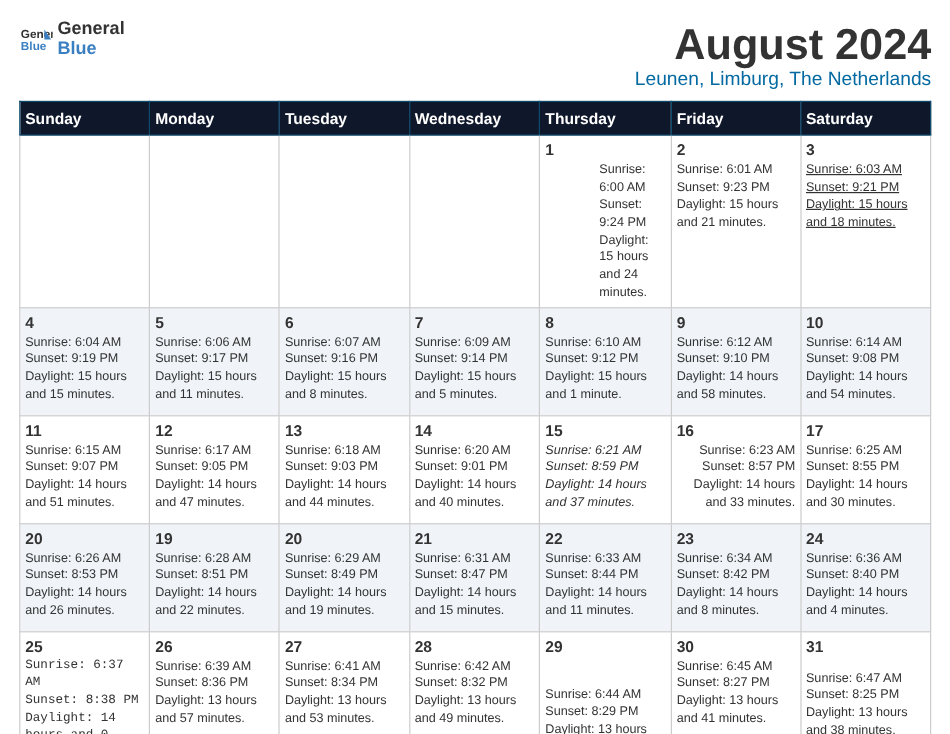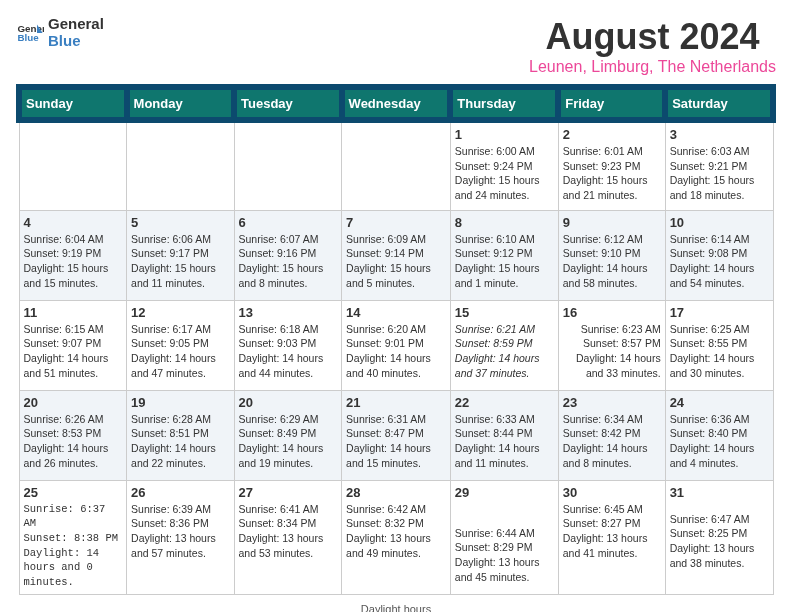--- a/index.html
+++ b/index.html
@@ -19,43 +19,43 @@
     .logo {
       display: flex;
       align-items: center;
       gap: 4px;
     }
     .logo-icon {
       width: 28px;
       height: 28px;
     }
     .title-block {
-      text-align: center;
+      text-align: right;
     }
     .month-title {
       font-size: 36px;
       font-weight: bold;
       color: #333;
     }
     .location-title {
       font-size: 16px;
-      color: #ec4899;
+      color: #0369a1;
     }
     table {
       width: 100%;
       border-collapse: collapse;
       font-size: 11px;
     }
     thead tr th {
-      background-color: #0f766e;
+      background-color: #0f172a;
       color: #fff;
       font-size: 13px;
       font-weight: bold;
       padding: 6px 4px;
-      border: 6px solid #0c4a6e;
+      border: 1px solid #0c4a6e;
       text-align: left;
     }
     tbody tr td {
       border: 1px solid #ccc;
       vertical-align: top;
       padding: 4px;
       height: 90px;
       width: 110px;
     }
     tbody tr td:empty {
@@ -119,33 +119,33 @@
       </tr>
   </thead>
   <tbody id="calendar-body">
   <tr>
         <td></td>
         <td></td>
         <td></td>
         <td></td>
         <td>
           <div class="day-number">1</div>
-          <div class="day-info" style="white-space: pre-line;">Sunrise: 6:00 AM
+          <div class="day-info" style="white-space: pre-line; margin-left: 45px;">Sunrise: 6:00 AM
 Sunset: 9:24 PM
 Daylight: 15 hours and 24 minutes.</div>
         </td>
         <td>
           <div class="day-number">2</div>
           <div class="day-info" style="white-space: pre-line;">Sunrise: 6:01 AM
 Sunset: 9:23 PM
 Daylight: 15 hours and 21 minutes.</div>
         </td>
         <td>
           <div class="day-number">3</div>
-          <div class="day-info" style="white-space: pre-line;">Sunrise: 6:03 AM
+          <div class="day-info" style="white-space: pre-line; text-decoration: underline;">Sunrise: 6:03 AM
 Sunset: 9:21 PM
 Daylight: 15 hours and 18 minutes.</div>
         </td>
       </tr>
       <tr>
         <td>
           <div class="day-number">4</div>
           <div class="day-info" style="white-space: pre-line;">Sunrise: 6:04 AM
 Sunset: 9:19 PM
 Daylight: 15 hours and 15 minutes.</div>

